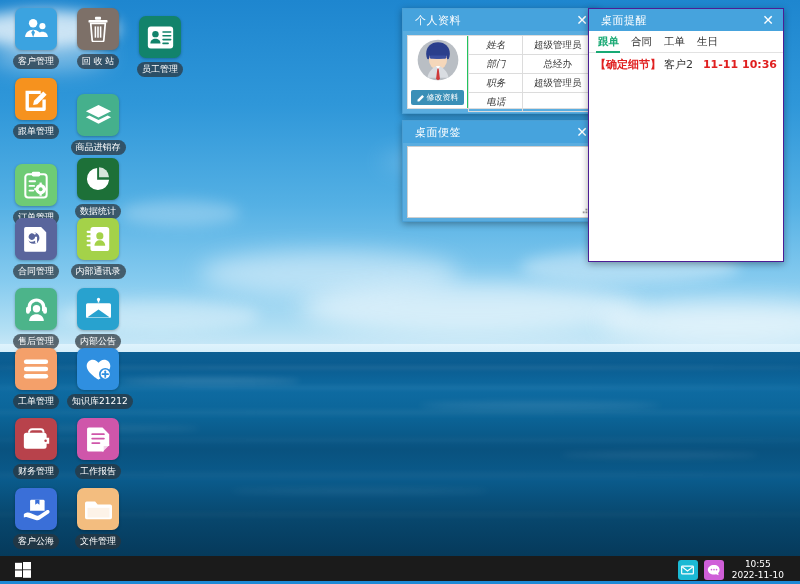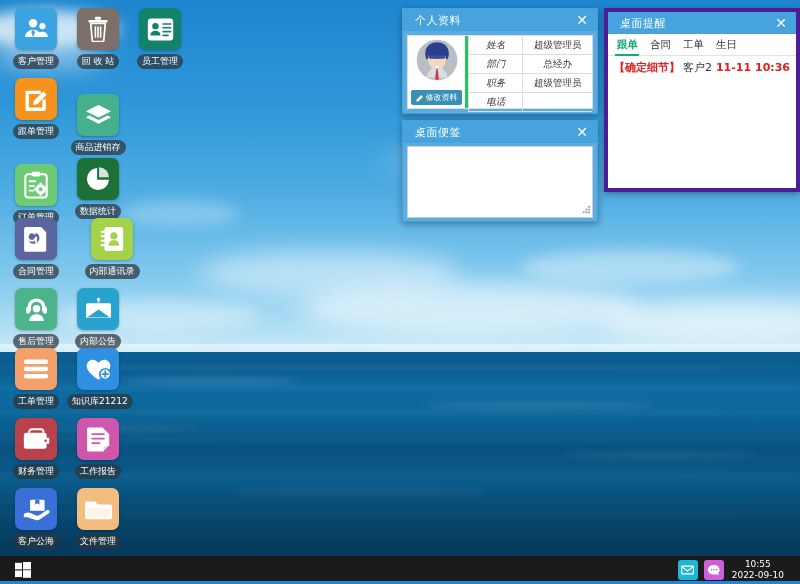--- a/index.html
+++ b/index.html
@@ -53,21 +53,21 @@
     width:18px;height:18px;display:flex;align-items:center;justify-content:center;
     color:#fff;font-size:14px;line-height:1;cursor:pointer;font-weight:400;
   }
 
   
   #win-profile{left:402px;top:8px;width:196px;height:106px;
     background:#5aade0;padding:0;border:1px solid #4a9fd4;box-sizing:border-box;}
   .prof-body{display:flex;background:#fff;margin:4px;height:74px;box-sizing:border-box;
     border:1px solid #dcdcdc;}
   .prof-left{width:60px;display:flex;flex-direction:column;align-items:center;
-    justify-content:flex-start;padding-top:3px;box-sizing:border-box;border-right:3px solid #22c55e;position:relative;}
+    justify-content:flex-start;padding-top:3px;box-sizing:border-box;border-right:1px solid #22c55e;position:relative;}
   .avatar{width:42px;height:42px;}
   .btn-edit{
     position:absolute;bottom:3px;left:3px;right:3px;height:15px;
     background:#3a8fb7;color:#fff;font-size:8px;border-radius:2px;
     display:flex;align-items:center;justify-content:center;gap:2px;cursor:pointer;
     font-family:"DejaVu Sans","Liberation Sans",sans-serif;
   }
   .prof-tbl{flex:1;border-collapse:collapse;font-size:9.5px;color:#333;
     font-family:"DejaVu Sans","Liberation Sans",sans-serif;}
   .prof-tbl td{border:1px solid #dcdcdc;border-top:none;border-right:none;
@@ -83,22 +83,22 @@
     position:relative;box-sizing:border-box;
   }
   .notes-area textarea{
     width:100%;height:100%;border:0;outline:0;resize:none;box-sizing:border-box;
     padding:3px;font-size:10px;font-family:"DejaVu Sans","Liberation Sans",sans-serif;
     background:transparent;
   }
   .grip{position:absolute;right:1px;bottom:1px;width:11px;height:11px;pointer-events:none;}
 
   
-  #win-remind{left:604px;top:8px;width:196px;height:184px;
-    background:#fff;border:4px solid #4c1d95;box-sizing:border-box;}
+  #win-remind{left:588px;top:8px;width:196px;height:254px;
+    background:#fff;border:1px solid #4c1d95;box-sizing:border-box;}
   .rm-tabs{display:flex;height:21px;align-items:flex-end;border-bottom:1px solid #e2e2e2;
     padding-left:6px;background:#fff;}
   .rm-tab{padding:0 9px 3px 3px;font-size:10.5px;color:#333;cursor:pointer;position:relative;
     font-family:Liberation Serif, serif;}
   .rm-tab.active{color:#19a974;font-weight:bold;}
   .rm-tab.active:after{content:"";position:absolute;left:1px;right:8px;bottom:-1px;height:2px;background:#19a974;}
   .rm-list{padding:5px 6px 0 6px;}
   .rm-row{display:flex;align-items:center;font-size:11px;line-height:14px;cursor:pointer;
     font-family:"DejaVu Sans","Liberation Sans",sans-serif;}
   .rm-tag{color:#e02020;font-weight:bold;}
@@ -160,21 +160,21 @@
           <rect x="2" y="4.5" width="22" height="3" rx="1" fill="#ffffff"></rect>
           <rect x="9.5" y="1" width="7" height="3.2" rx="1" fill="#ffffff"></rect>
           <path d="M4.6 8.5h16.8l-1.7 19.5a1.6 1.6 0 0 1-1.6 1.5H7.9a1.6 1.6 0 0 1-1.6-1.5z" fill="none" stroke="#ffffff" stroke-width="2"></path>
           <g stroke="#ffffff" stroke-width="1.8">
             <line x1="10" y1="12" x2="10" y2="25"></line>
             <line x1="13" y1="12" x2="13" y2="25"></line>
             <line x1="16" y1="12" x2="16" y2="25"></line>
           </g>
         </svg>
       </div><span class="lbl">回 收 站</span></div>
-    <div class="dicon" style="left: 129px; top: 8px;"><div class="tile" style="background:#12836b">
+    <div class="dicon" style="left: 129px; top: 16px;"><div class="tile" style="background:#12836b">
         <svg width="27" height="25" viewBox="0 0 32 28">
           <rect x="1" y="1" width="30" height="26" rx="3.5" fill="#ffffff"></rect>
           <circle cx="10" cy="10" r="3.8" fill="#12836b"></circle>
           <path d="M4 21c0-3.4 2.7-5.4 6-5.4s6 2 6 5.4z" fill="#12836b"></path>
           <g stroke="#12836b" stroke-width="1.9" stroke-linecap="round">
             <line x1="19" y1="7.5" x2="28" y2="7.5"></line>
             <line x1="19" y1="12" x2="28" y2="12"></line>
             <line x1="19" y1="16.5" x2="28" y2="16.5"></line>
             <line x1="19" y1="21" x2="25" y2="21"></line>
           </g>
@@ -217,21 +217,21 @@
           <path d="M16.2 1.5V13h11.5A11.6 11.6 0 0 0 16.2 1.5z" fill="#ffffff" opacity=".82"></path>
         </svg>
       </div><span class="lbl">数据统计</span></div>
     <div class="dicon" style="left: 5px; top: 218px;"><div class="tile" style="background:#59659c">
         <svg width="26" height="28" viewBox="0 0 28 30">
           <path d="M3 2.2h16.5L25 7.8V27a1.8 1.8 0 0 1-1.8 1.8H3A1.8 1.8 0 0 1 1.2 27V4A1.8 1.8 0 0 1 3 2.2z" fill="#ffffff"></path>
           <circle cx="11.5" cy="14" r="6.2" fill="#59659c"></circle>
           <path d="M12.8 9.2a4.6 4.6 0 1 0 1.3 3.3v6.3" fill="none" stroke="#ffffff" stroke-width="2.1" stroke-linecap="round"></path>
         </svg>
       </div><span class="lbl">合同管理</span></div>
-    <div class="dicon" style="left: 81px; top: 218px;"><div class="tile" style="background:#a4d249">
+    <div class="dicon" style="left: 67px; top: 218px;"><div class="tile" style="background:#a4d249">
         <svg width="25" height="28" viewBox="0 0 28 30">
           <rect x="5" y="1.5" width="21" height="27" rx="3" fill="#ffffff"></rect>
           <circle cx="15.5" cy="11.5" r="4" fill="#a4d249"></circle>
           <path d="M9.5 22.5c0-3.7 2.8-6 6-6s6 2.3 6 6z" fill="#a4d249"></path>
           <g stroke="#ffffff" stroke-width="2.3" stroke-linecap="round">
             <line x1="1.8" y1="7" x2="6" y2="7"></line>
             <line x1="1.8" y1="12" x2="6" y2="12"></line>
             <line x1="1.8" y1="17" x2="6" y2="17"></line>
             <line x1="1.8" y1="22" x2="6" y2="22"></line>
           </g>
@@ -417,16 +417,16 @@
         <path d="M10 1.2C5 1.2 1.2 4.2 1.2 8s3.8 6.8 8.8 6.8c1 0 2-.12 2.9-.35l3.9 1.6-1-3.2c1.4-1.2 2.2-2.8 2.2-4.85C18 4.2 15 1.2 10 1.2z" fill="#fff"></path>
         <g fill="#cf5fd8">
             <circle cx="6.4" cy="8" r="1.15"></circle>
             <circle cx="10" cy="8" r="1.15"></circle>
             <circle cx="13.6" cy="8" r="1.15"></circle>
           </g>
       </svg>
     </div>
     <div class="clock">
       <div>10:55</div>
-      <div>2022-09-10</div>
+      <div>2022-11-10</div>
     </div>
   </div>
 </div>
 
 </body></html>

